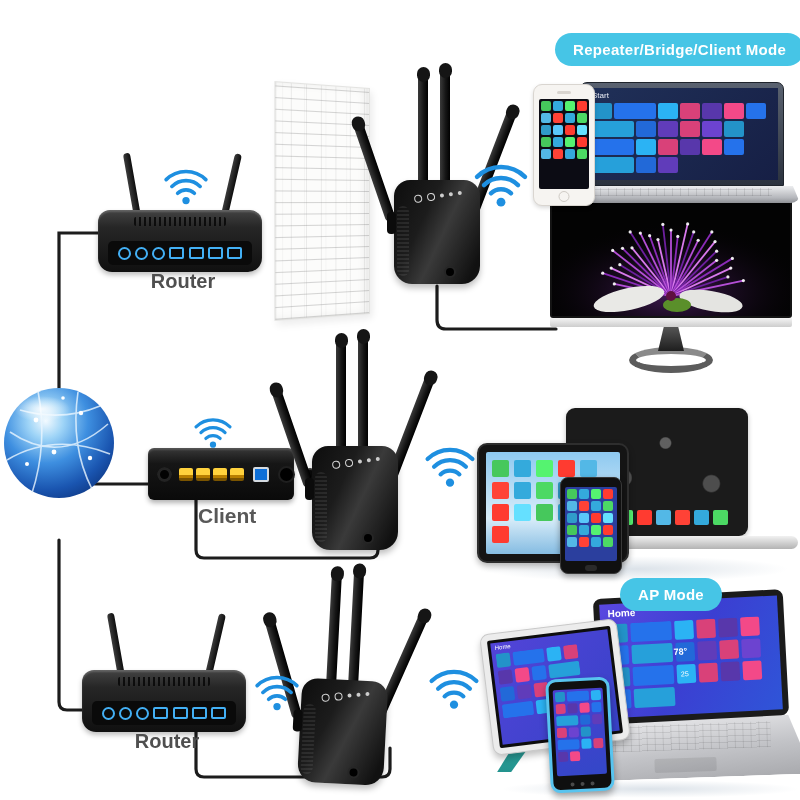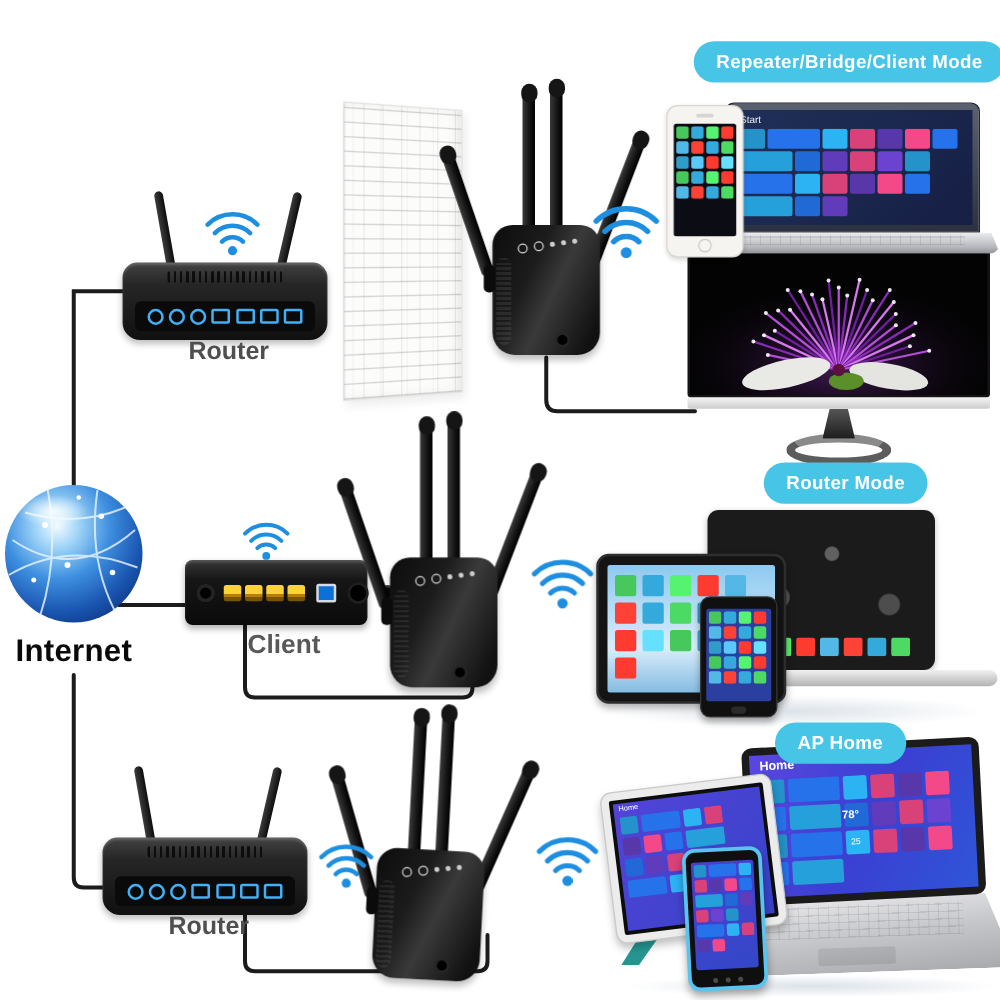--- a/index.html
+++ b/index.html
@@ -265,21 +265,20 @@
       <g fill="#ffffff">
         <circle cx="34" cy="34" r="2.4"></circle>
           <circle cx="79" cy="27" r="2.2"></circle>
           <circle cx="52" cy="66" r="2.4"></circle>
         <circle cx="88" cy="72" r="2.2"></circle>
           <circle cx="25" cy="78" r="2"></circle>
           <circle cx="61" cy="12" r="1.8"></circle>
       </g>
       <ellipse cx="40" cy="23" rx="28" ry="13" fill="url(#hl)"></ellipse>
     </svg>
-    <div class="in-label">Internet</div>
   </div>
 
   <div class="wall"></div>
 
   <div class="repeater" style="left:384px;top:72px;">
     <div class="rp-ant" style="left:34px;top:0;height:116px;"></div>
     <div class="rp-ant" style="left:56px;top:-4px;height:120px;"></div>
     <div class="rp-ant" style="left:2px;top:44px;height:104px;transform:rotate(-19deg);"></div>
     <div class="rp-ant" style="left:84px;top:30px;height:112px;transform:rotate(21deg);"></div>
     <div class="rp-body">
@@ -362,22 +361,21 @@
       <circle cx="44" cy="62" r="7"></circle>
   </svg>
   <svg class="wifi" style="left:428px;top:668px;" width="52" height="45" viewBox="0 0 88 76">
     <path d="M28 48 A 23 23 0 0 1 60 48"></path>
       <path d="M17 35 A 38 38 0 0 1 71 35"></path>
       <path d="M6 22 A 54 54 0 0 1 82 22"></path>
       <circle cx="44" cy="62" r="7"></circle>
   </svg>
 
   <div class="badge" style="left:555px;top:33px;">Repeater/Bridge/Client Mode</div>
-  <div class="badge" style="left:611px;top:370px;">Router Mode</div>
-  <div class="badge" style="left:620px;top:578px;">AP Home</div>
+  <div class="badge" style="left:620px;top:578px;">AP Mode</div>
 
   <div class="iphone">
     <div class="ip-speaker"></div>
     <div class="ip-screen">
       <div class="tiles">
           <span style="background: rgb(76, 217, 100);"></span>
           <span style="background: rgb(52, 170, 220);"></span>
           <span style="background: rgb(76, 217, 100);"></span>
           <span style="background: rgb(255, 59, 48);"></span>
           <span style="background: rgb(90, 200, 250);"></span>

